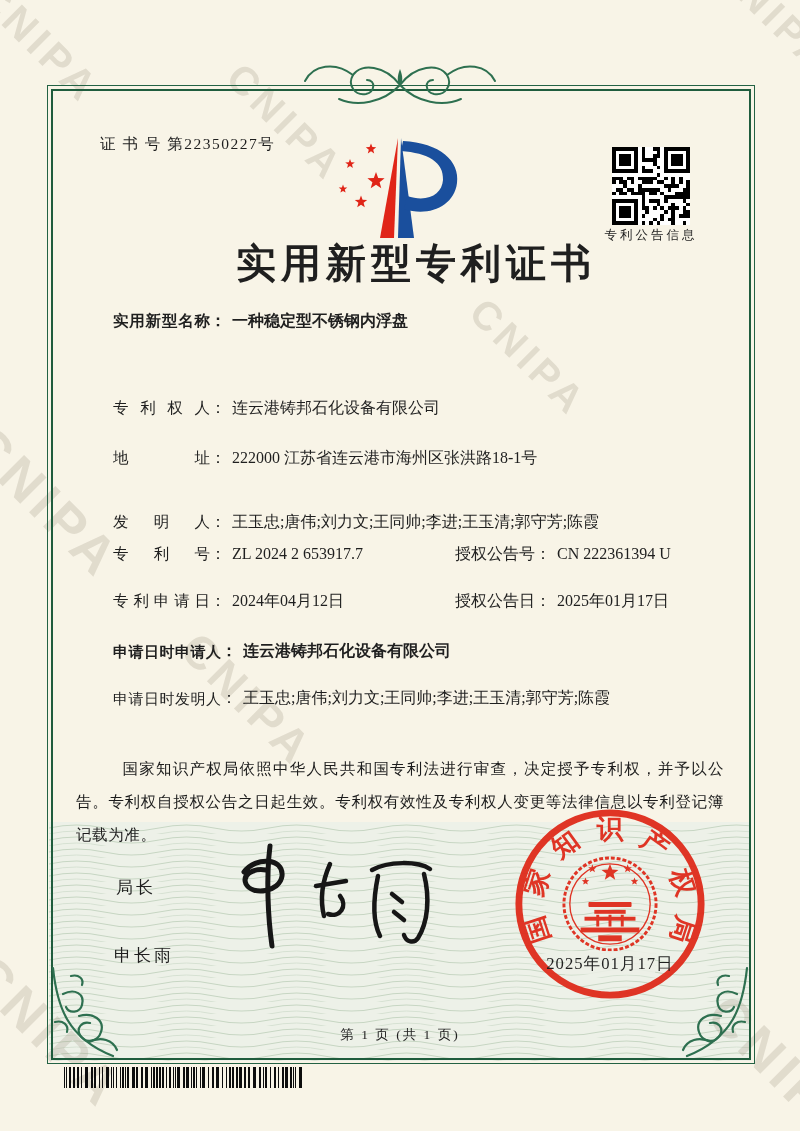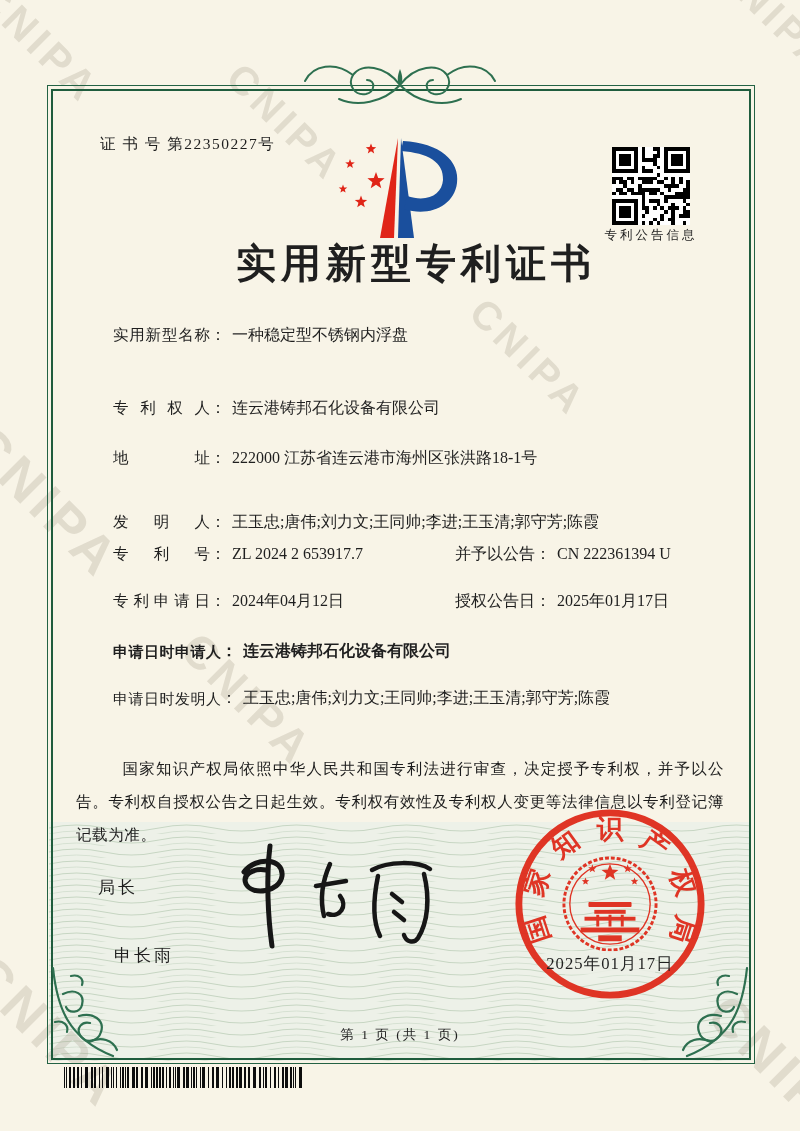--- a/index.html
+++ b/index.html
@@ -28,21 +28,21 @@
   .flabel{display:inline-block;width:97px;font-size:15.5px;text-align:justify;text-align-last:justify;
       vertical-align:bottom;}
   .flabel.wide{width:108px;font-size:15px;}
   .colon{display:inline-block;margin-right:6px;}
   .fval{font-size:16px;}
   .fcol2{position:absolute;left:342px;top:0;white-space:nowrap;}
   
   .decl{position:absolute;left:76px;top:752px;width:648px;font-size:15.5px;line-height:33px;
       text-align:justify;text-indent:3em;letter-spacing:.6px;z-index:4;color:#1c1c1c;}
   
-  .signer-title{position:absolute;left:98px;top:876px;font-size:17px;letter-spacing:3px;z-index:4;text-align:right;}
+  .signer-title{position:absolute;left:116px;top:876px;font-size:17px;letter-spacing:3px;z-index:4;text-align:right;}
   .signer-name{position:absolute;left:114px;top:919px;font-size:17px;letter-spacing:3px;z-index:4;margin-top:25px;}
   .signature{position:absolute;left:222px;top:838px;z-index:5;}
   
   .seal{position:absolute;left:512px;top:806px;z-index:5;opacity:.95;}
   .seal-char{font-size:27px;font-weight:bold;fill:#df2b1b;text-anchor:middle;
       font-family:"Liberation Serif","DejaVu Serif",serif;}
   .seal-date{font-size:17px;fill:#161616;text-anchor:middle;letter-spacing:1px;
       font-family:"Liberation Serif","DejaVu Serif",serif;}
   
   .page-footer{position:absolute;left:0;top:1026px;width:800px;text-align:center;font-size:13.5px;
@@ -259,35 +259,35 @@
       <rect x="8" y="20" width="1" height="1" fill="#000"></rect>
       <rect x="10" y="20" width="1" height="1" fill="#000"></rect>
       <rect x="12" y="20" width="1" height="1" fill="#000"></rect>
       <rect x="16" y="20" width="1" height="1" fill="#000"></rect>
       <rect x="19" y="20" width="1" height="1" fill="#000"></rect>
     </svg>
   <div class="qr-label">专利公告信息</div>
 
   <div class="title">实用新型专利证书</div>
 
-  <div class="frow" style="top:325px;">
+  <div class="frow" style="top:311px;font-weight:bold;">
     <span class="flabel">实用新型名称</span><span class="colon">：</span><span class="fval">一种稳定型不锈钢内浮盘</span>
   </div>
   <div class="frow" style="top:398px;">
     <span class="flabel">专利权人</span><span class="colon">：</span><span class="fval">连云港铸邦石化设备有限公司</span>
   </div>
   <div class="frow" style="top:448px;font-family:Liberation Serif, serif;">
     <span class="flabel">地址</span><span class="colon">：</span><span class="fval">222000 江苏省连云港市海州区张洪路18-1号</span>
   </div>
   <div class="frow" style="top:512px;">
     <span class="flabel">发明人</span><span class="colon">：</span><span class="fval">王玉忠;唐伟;刘力文;王同帅;李进;王玉清;郭守芳;陈霞</span>
   </div>
   <div class="frow" style="top:544px;">
     <span class="flabel">专利号</span><span class="colon">：</span><span class="fval">ZL 2024 2 653917.7</span>
-    <span class="fcol2"><span>并予以公告</span><span class="colon">：</span><span class="fval">CN 222361394 U</span></span>
+    <span class="fcol2"><span>授权公告号</span><span class="colon">：</span><span class="fval">CN 222361394 U</span></span>
   </div>
   <div class="frow" style="top:591px;">
     <span class="flabel">专利申请日</span><span class="colon">：</span><span class="fval">2024年04月12日</span>
     <span class="fcol2"><span>授权公告日</span><span class="colon">：</span><span class="fval">2025年01月17日</span></span>
   </div>
   <div class="frow" style="top:641px;font-weight:bold;">
     <span class="flabel wide">申请日时申请人</span><span class="colon">：</span><span class="fval">连云港铸邦石化设备有限公司</span>
   </div>
   <div class="frow" style="top:688px;">
     <span class="flabel wide">申请日时发明人</span><span class="colon">：</span><span class="fval">王玉忠;唐伟;刘力文;王同帅;李进;王玉清;郭守芳;陈霞</span>

